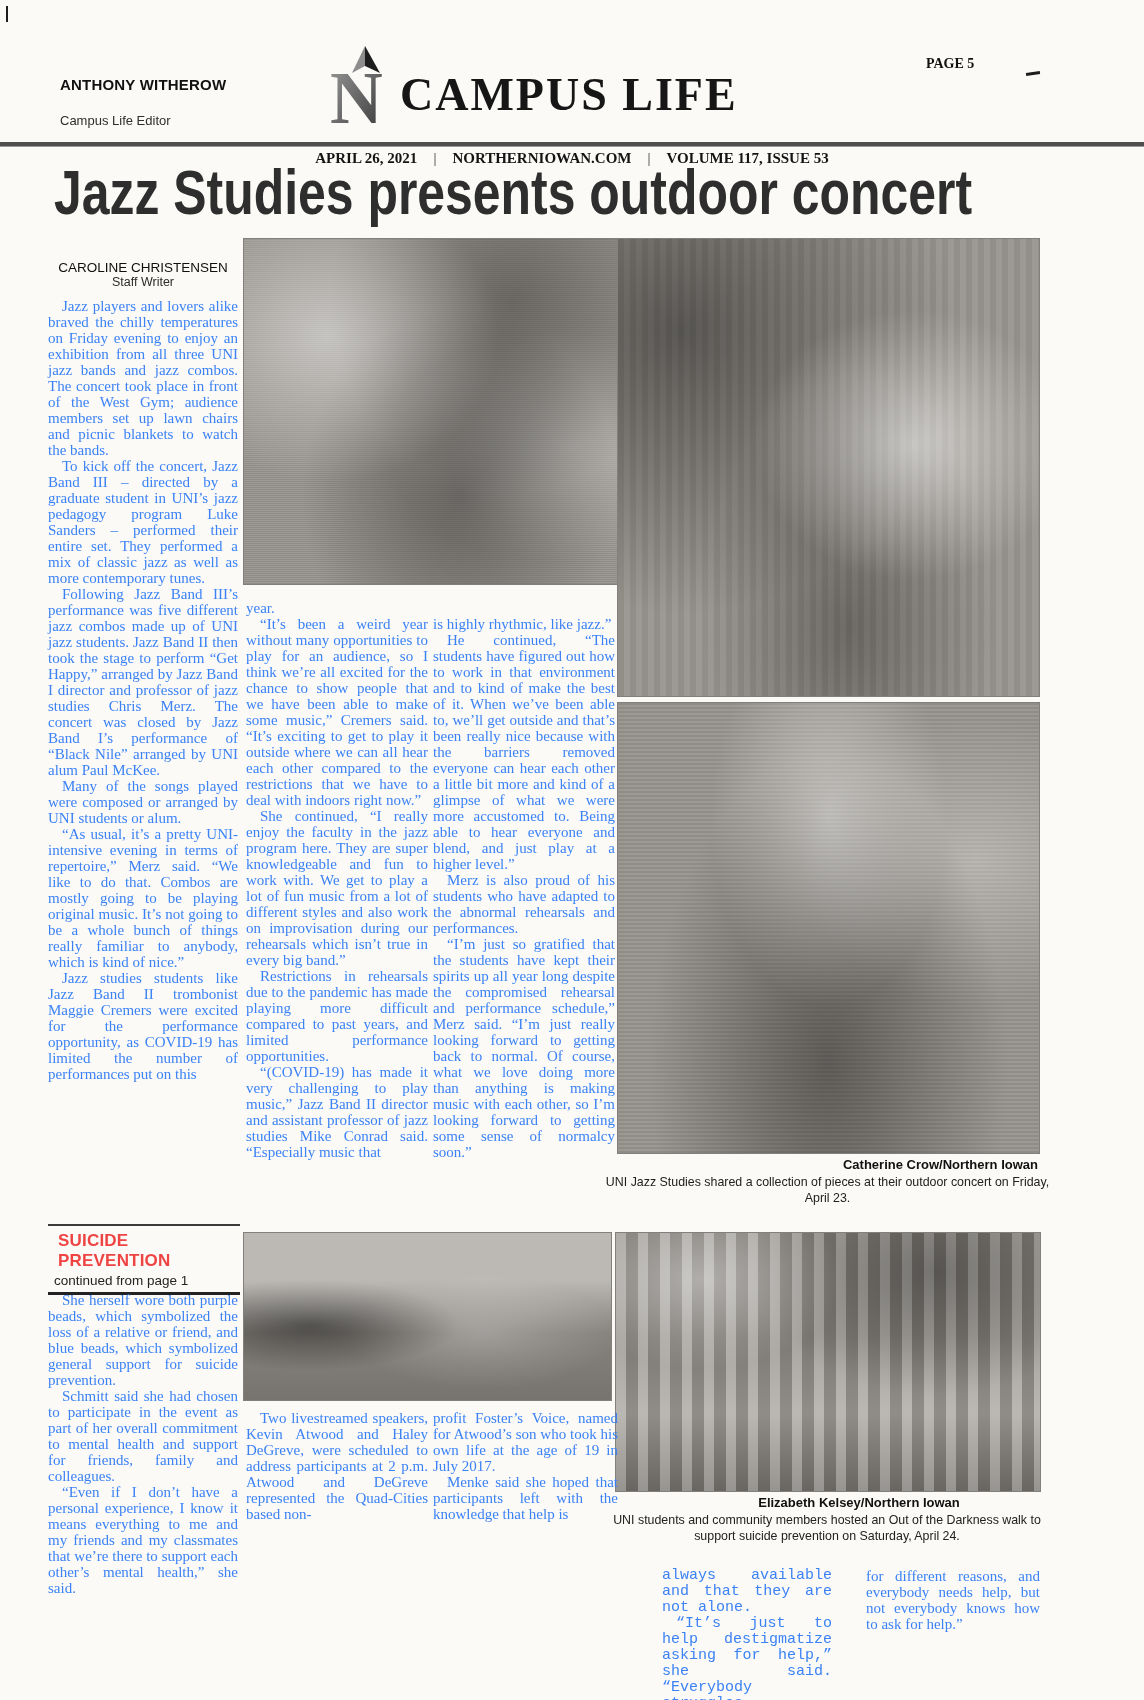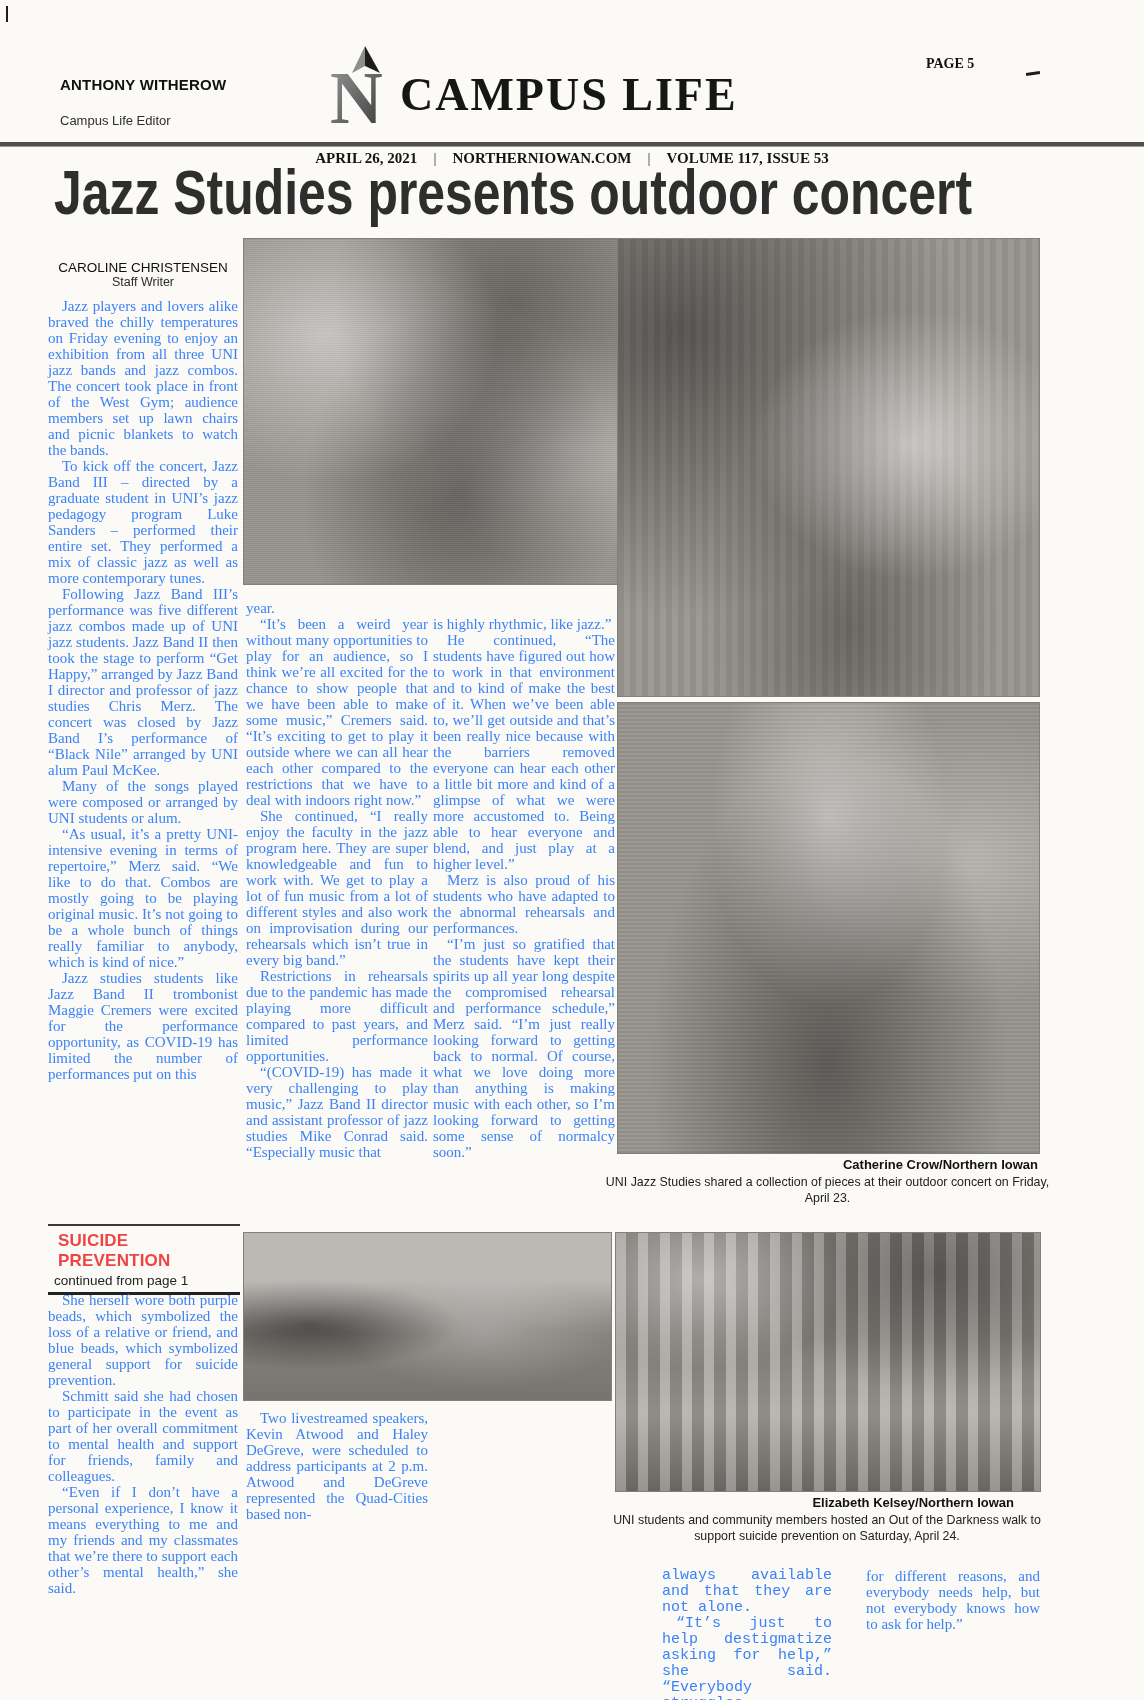--- a/index.html
+++ b/index.html
@@ -67,21 +67,21 @@
       radial-gradient(ellipse at 20% 18%, rgba(255,255,255,.4), rgba(255,255,255,0) 30%),
       radial-gradient(ellipse at 75% 15%, rgba(0,0,0,.3), rgba(0,0,0,0) 40%),
       repeating-linear-gradient(90deg, rgba(255,255,255,.22) 0 10px, rgba(0,0,0,.14) 10px 22px),
       linear-gradient(180deg, rgba(0,0,0,.05) 0 40%, rgba(255,255,255,.15) 70%, rgba(0,0,0,.2) 100%);}
 
   
   .credit{font-family:"Liberation Sans",sans-serif;font-size:13px;font-weight:bold;color:#111;text-align:right;}
   .caption{font-family:"Liberation Sans",sans-serif;font-size:12.4px;line-height:16px;color:#222;text-align:center;}
   .credit1{left:617px;top:1157px;width:421px;}
   .caption1{left:600px;top:1174px;width:455px;}
-  .credit2{left:590px;top:1495px;width:424px;}
+  .credit2{left:647px;top:1495px;width:424px;text-align:center;}
   .caption2{left:612px;top:1512px;width:430px;}
 
   
   .sp-head{left:48px;top:1224px;width:192px;font-family:"Liberation Sans",sans-serif;}
   .sp-head .rule-top{height:2px;background:#3a3a3a;margin-bottom:5px;}
   .sp-head .sp-title{font-size:17px;font-weight:800;color:#ef4444;padding-left:10px;letter-spacing:.2px;}
   .sp-head .sp-sub{font-size:13.5px;color:#242424;padding-left:6px;margin-top:2px;}
   .sp-head .rule-bot{height:3px;background:#222;margin-top:4px;}
   .sc1{left:48px;top:1292px;width:190px;}
   .sc2{left:246px;top:1410px;width:182px;}
@@ -180,20 +180,24 @@
     <p>“Even if I don’t have a personal experience, I know it means everything to me and my friends and my classmates that we’re there to support each other’s mental health,” she said.</p>
   </div>
 
   <div class="abs photo ph-walk"></div>
   <div class="abs photo ph-bottles"></div>
 
   <div class="abs col sc2">
     <p>Two livestreamed speakers, Kevin Atwood and Haley DeGreve, were scheduled to address participants at 2 p.m. Atwood and DeGreve represented the Quad-Cities based non-</p>
   </div>
 
+  <div class="abs col sc3">
+    <p class="cont">profit Foster’s Voice, named for Atwood’s son who took his own life at the age of 19 in July 2017.</p>
+    <p>Menke said she hoped that participants left with the knowledge that help is</p>
+  </div>
 
   <div class="abs credit credit2">Elizabeth Kelsey/Northern Iowan</div>
   <div class="abs caption caption2">UNI students and community members hosted an Out of the Darkness walk to support suicide prevention on Saturday, April 24.</div>
 
   <div class="abs col sc4">
     <p class="cont">always available and that they are not alone.</p>
     <p>“It’s just to help destigmatize asking for help,” she said. “Everybody struggles</p>
   </div>
 
   <div class="abs col sc5">

